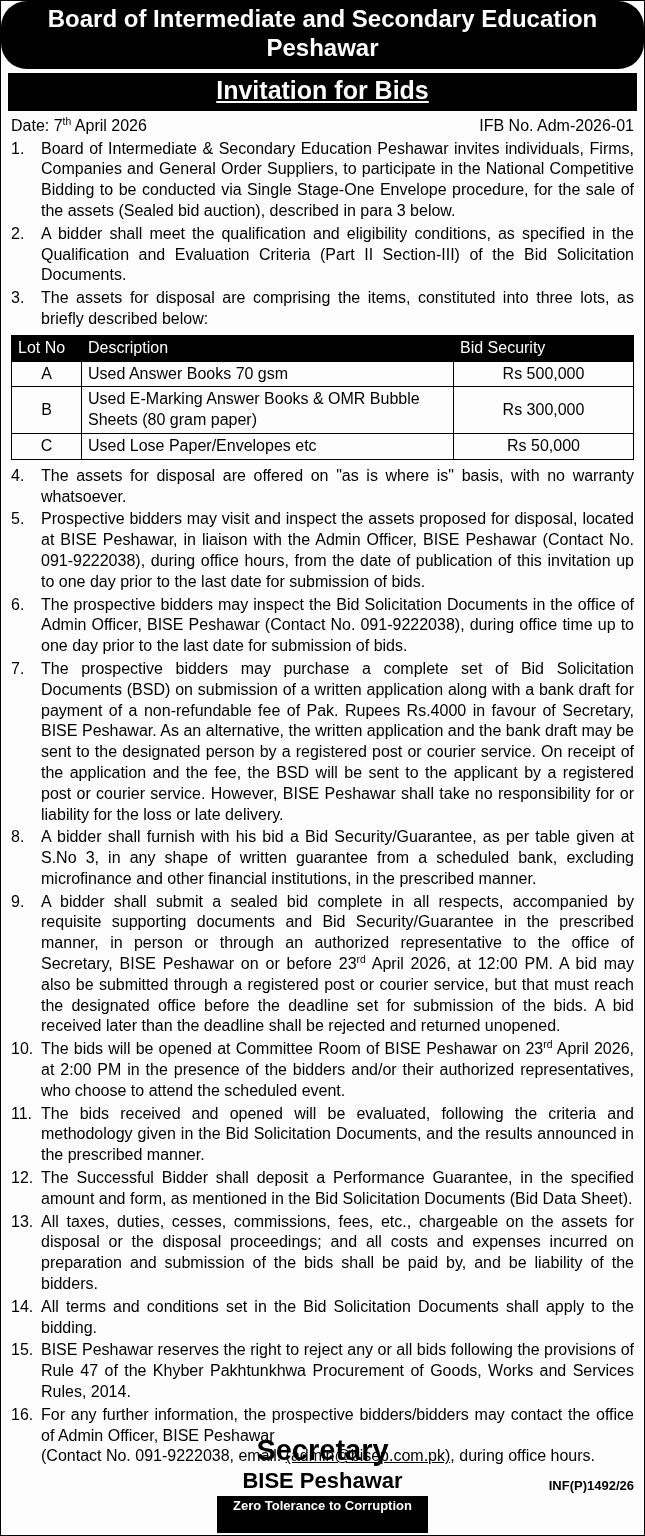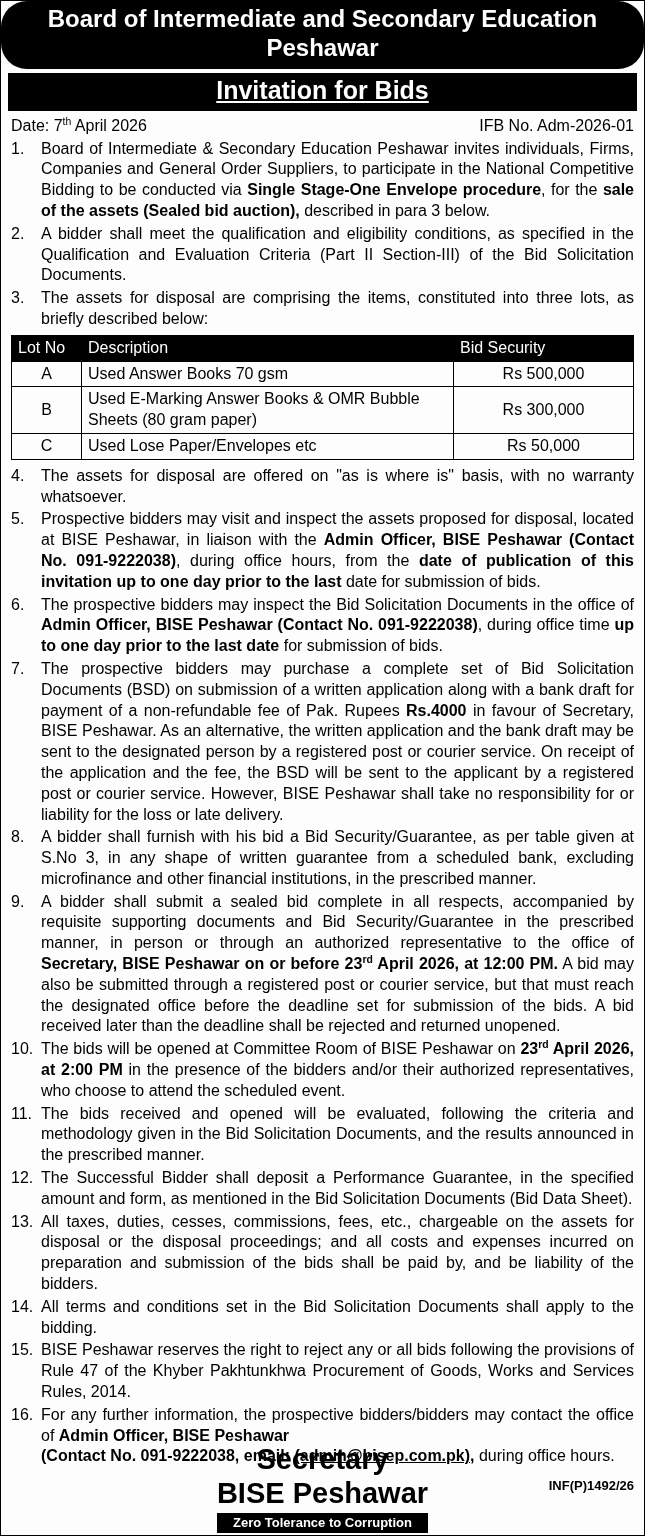--- a/index.html
+++ b/index.html
@@ -20,38 +20,38 @@
   .meta-row{
     display:flex;justify-content:space-between;align-items:flex-start;
     padding:3px 10px 2px;font-size:16px;
   }
   .content{
     padding:2px 10px 0;font-size:16px;line-height:1.3;text-align:justify;
   }
   .item{display:flex;margin-bottom:2px;}
   .num{flex:0 0 30px;width:30px;}
   .ibody{flex:1;}
-  .b{font-weight:bold;margin-top:8px;}
+  .b{font-weight:normal;margin-top:8px;}
   .u{text-decoration:underline;}
   sup{font-size:0.65em;line-height:0;}
   table{width:100%;border-collapse:collapse;margin:5px 0 6px;font-size:16px;}
   th,td{border:1px solid #000;padding:2px 6px;}
   th{background:#000;color:#fff;font-weight:normal;text-align:left;}
   td.c{text-align:center;}
   td.l{text-align:left;}
   col.w-lot{width:70px;}
   col.w-sec{width:180px;}
   .footer{position:absolute;left:0;right:0;bottom:2px;text-align:center;margin-top:12px;}
   .sec-title{font-size:29px;font-weight:bold;line-height:1.15;}
-  .sec-org{font-size:29px;font-weight:bold;line-height:1.15;}
+  .sec-org{font-size:22px;font-weight:bold;line-height:1.15;}
   .ref{position:absolute;right:10px;bottom:40px;font-size:13px;font-weight:bold;}
   .slogan-wrap{margin-top:3px;}
   .slogan{
     display:inline-block;background:#000;color:#fff;font-size:13px;
-    font-weight:bold;padding:2px 16px 3px;
+    font-weight:bold;padding:2px 16px 20px;
   }
 </style>
 </head>
 <body>
 
 <div class="page">
 
   <div class="title-bar">
     <div>Board of Intermediate and Secondary Education</div>
     <div>Peshawar</div>

